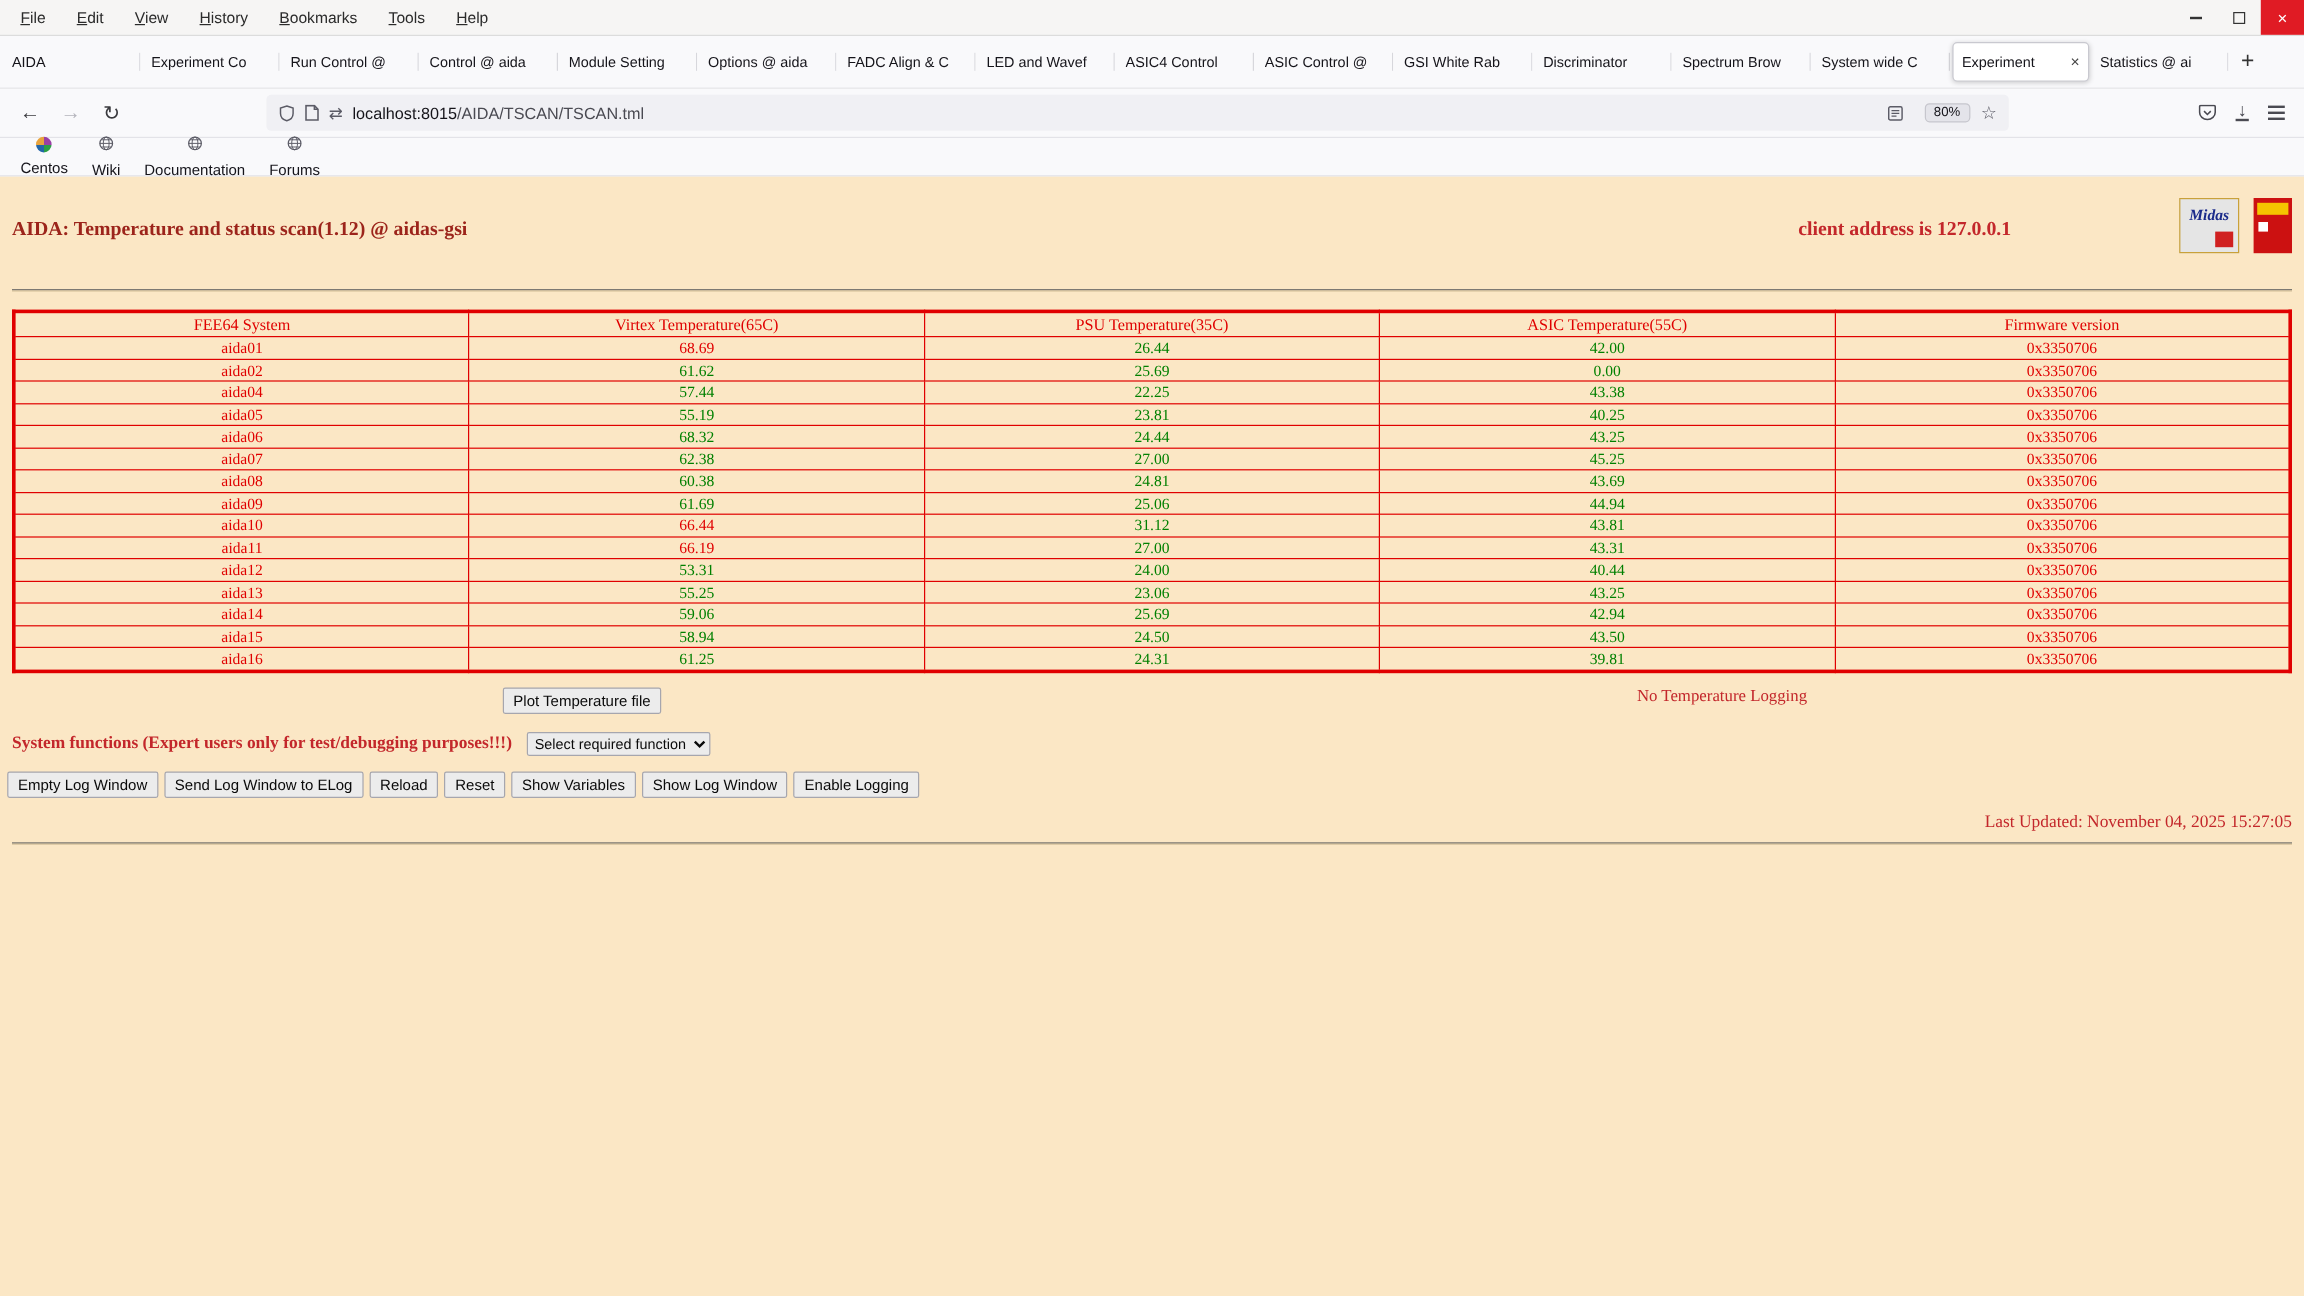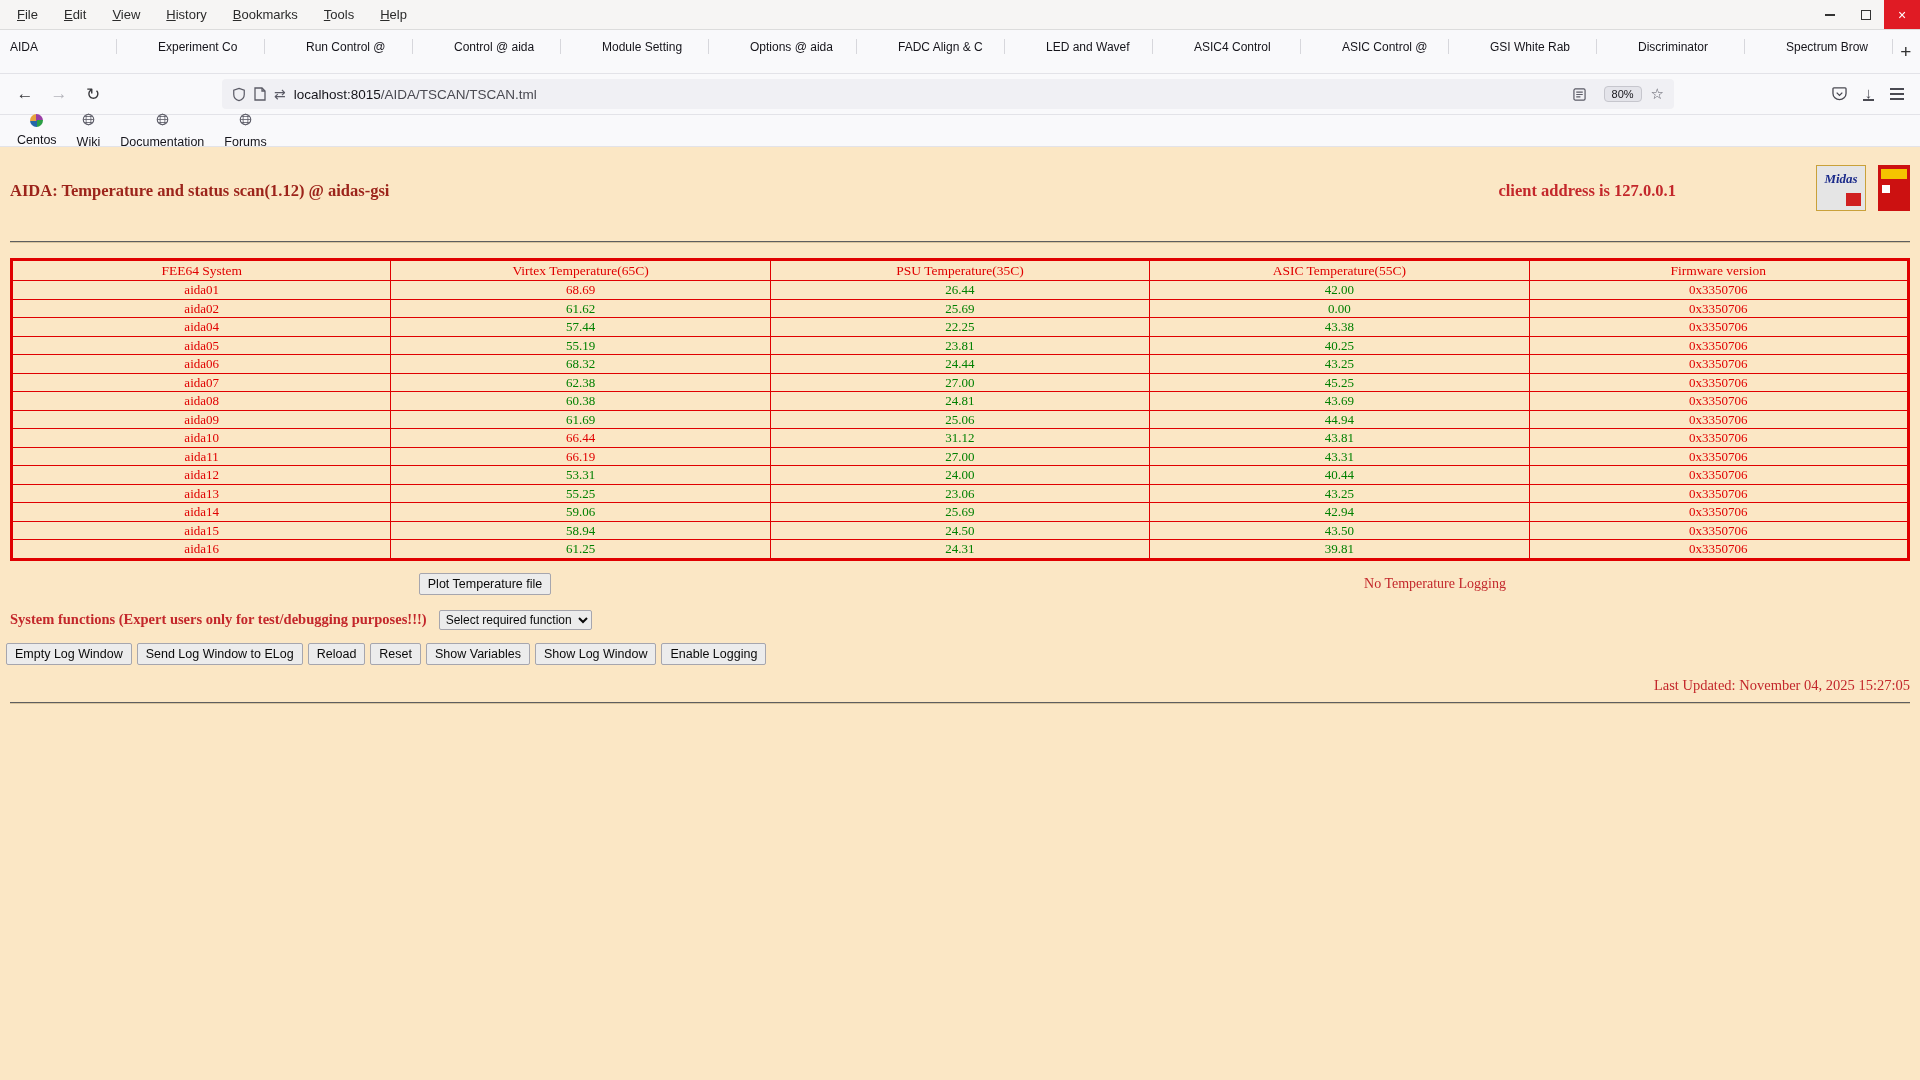--- a/index.html
+++ b/index.html
@@ -11,21 +11,21 @@
   .menu-bar { display:flex; align-items:center; height:100%; padding-left:4px; }
   .menu-item { padding:0 13px; font-size:13px; color:#2b2b2b; line-height:30px; cursor:default; }
   .win-controls { margin-left:auto; display:flex; align-items:stretch; height:100%; }
   .win-btn { width:36px; display:flex; align-items:center; justify-content:center; color:#333; }
   .min-glyph { width:10px; height:2px; background:#333; display:inline-block; }
   .max-glyph { width:10px; height:10px; border:1.5px solid #333; display:inline-block; }
   .win-close { background:#e01b24; color:#fff; font-size:14px; }
 
   
   .tabbar { height:44px; background:#f9f9fb; border-bottom:1px solid #e3e3e8; display:flex; align-items:center; padding:0 2px; }
-  .tab-strip { display:flex; align-items:flex-start; height:100%; overflow:hidden;gap:32px; }
+  .tab-strip { display:flex; align-items:center; height:100%; overflow:hidden; }
   .tab { flex:none; width:114px; height:33px; margin:0 1px; padding:0 7px; display:flex; align-items:center; border-radius:4px; font-size:12px; color:#15141a; position:relative; overflow:hidden; }
   .tab:not(.active)::after { content:""; position:absolute; right:0; top:9px; bottom:9px; width:1px; background:#d7d7dc; }
   .tab.active { background:#fff; border:1px solid #c9c9d0; box-shadow:0 1px 4px rgba(0,0,0,.18); }
   .tab-label { flex:1; white-space:nowrap; overflow:hidden; }
   .tab-close { margin-left:4px; font-size:13px; color:#444; flex:none; }
   .newtab-btn { width:30px; height:30px; display:flex; align-items:center; justify-content:center; font-size:19px; color:#333; border-radius:4px; }
 
   
   .navbar { height:41px; background:#f9f9fb; border-bottom:1px solid #e3e3e8; display:flex; align-items:center; padding:0 8px; }
   .nav-btn { width:34px; height:30px; display:flex; align-items:center; justify-content:center; font-size:17px; color:#3a3a3e; border-radius:4px; }
@@ -64,21 +64,21 @@
   .hr { height:2px; border-top:1px solid #5e5e5e; border-bottom:1px solid #d8c49e; margin-top:30px; }
   .hr.bottom { margin-top:8px; }
 
   table.temps { width:100%; border-collapse:collapse; margin-top:15px; border:3px solid #e00000; table-layout:fixed; }
   table.temps th, table.temps td { border:1px solid #e00000; text-align:center; padding:0; font-weight:normal; }
   table.temps th { color:#e00000; font-size:13.5px; line-height:19px; width:20%; }
   table.temps td { font-size:13px; line-height:17.5px; }
   .c-red { color:#e00000; }
   .c-green { color:#008000; }
 
-  .plot-row { display:flex; align-items:center; margin-top:12px; }
+  .plot-row { display:flex; margin-top:12px; }
   .plot-row .half { width:50%; display:flex; justify-content:center; }
   .status-text { color:#c3272b; font-size:14px; }
 
   .sys-btn { font-family:"Liberation Sans", sans-serif; font-size:12.5px; color:#0a0a0a; background:#ececec; border:1px solid #a6a6ae; border-radius:2px; padding:3px 8px; }
   .sysfunc-row { margin-top:15px; display:flex; align-items:center; gap:12px; }
   .sysfunc-label { font-weight:bold; font-size:14.5px; color:#c3272b; }
   .func-select { font-family:Liberation Sans, sans-serif; font-size:12px; padding:1px 2px; background:#ececec; border:1px solid #a6a6ae; border-radius:2px; color:#0a0a0a; }
 
   .actions-row { margin-top:13px; display:flex; gap:5px; margin-left:-4px; }
   .updated-row { margin-top:12px; text-align:right; font-size:14.5px; color:#c3272b; }
@@ -149,21 +149,21 @@
         <div class="tab">
           <span class="tab-label">Discriminator</span>
         </div>
         <div class="tab">
           <span class="tab-label">Spectrum Brow</span>
         </div>
         <div class="tab">
           <span class="tab-label">System wide C</span>
         </div>
         <div class="tab active">
-          <span class="tab-label">Temperature</span>
+          <span class="tab-label">Experiment</span>
           <span class="tab-close">×</span>
         </div>
         <div class="tab">
           <span class="tab-label">Statistics @ ai</span>
         </div>
       </div>
     <div class="newtab-btn">+</div>
   </div>
 
   <div class="navbar">

